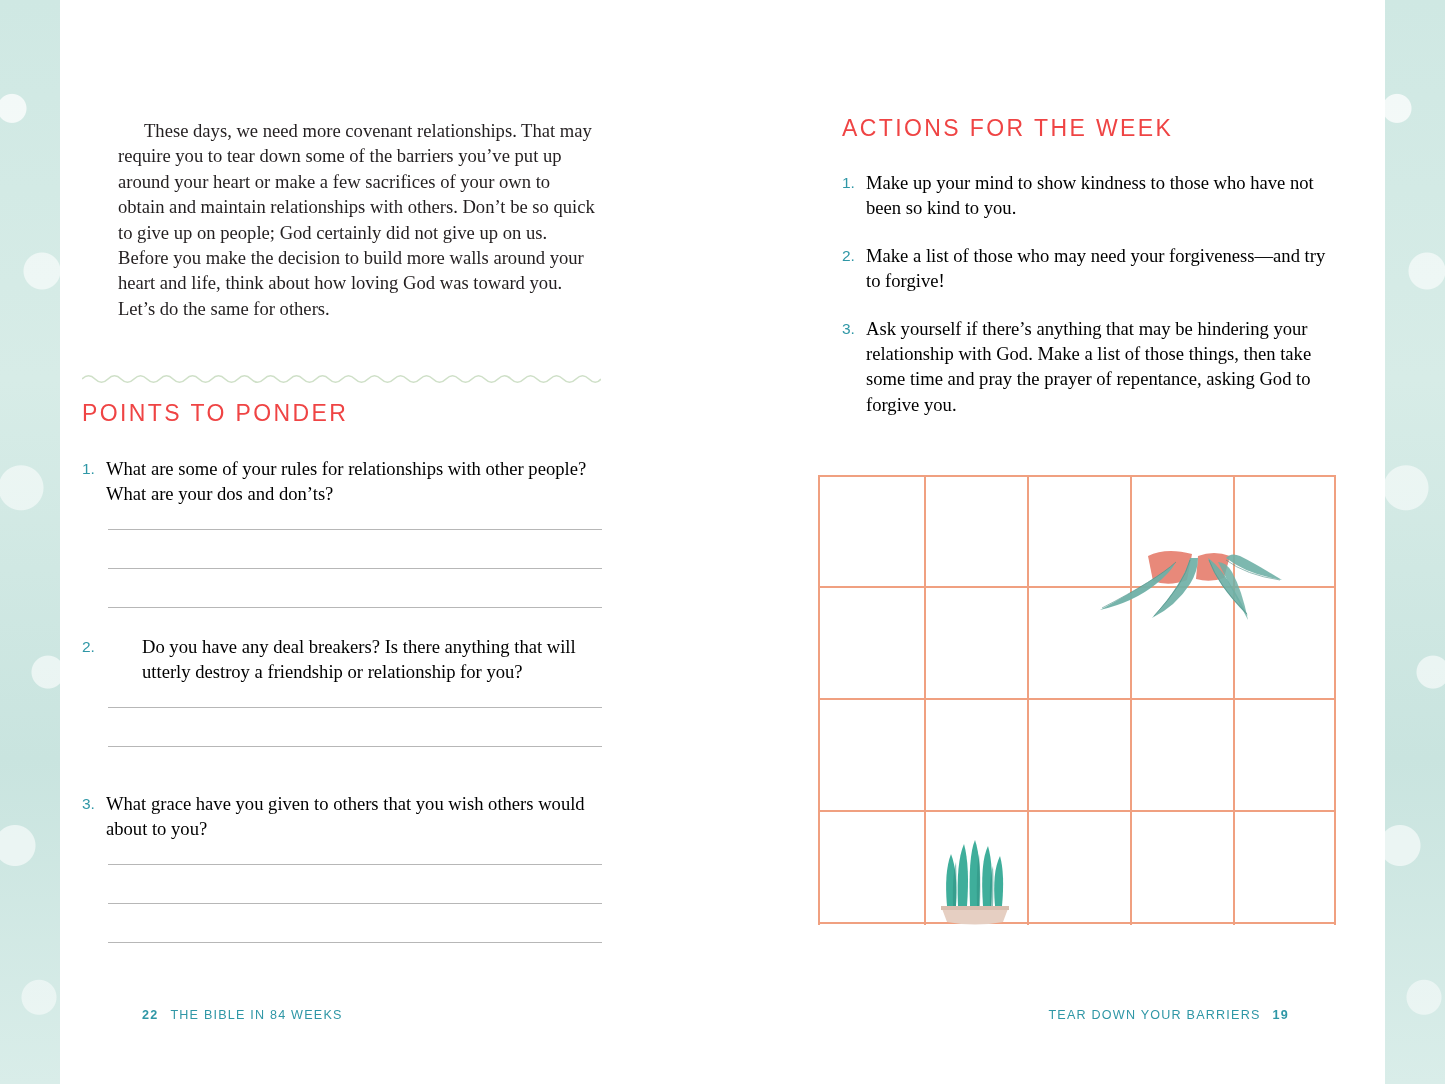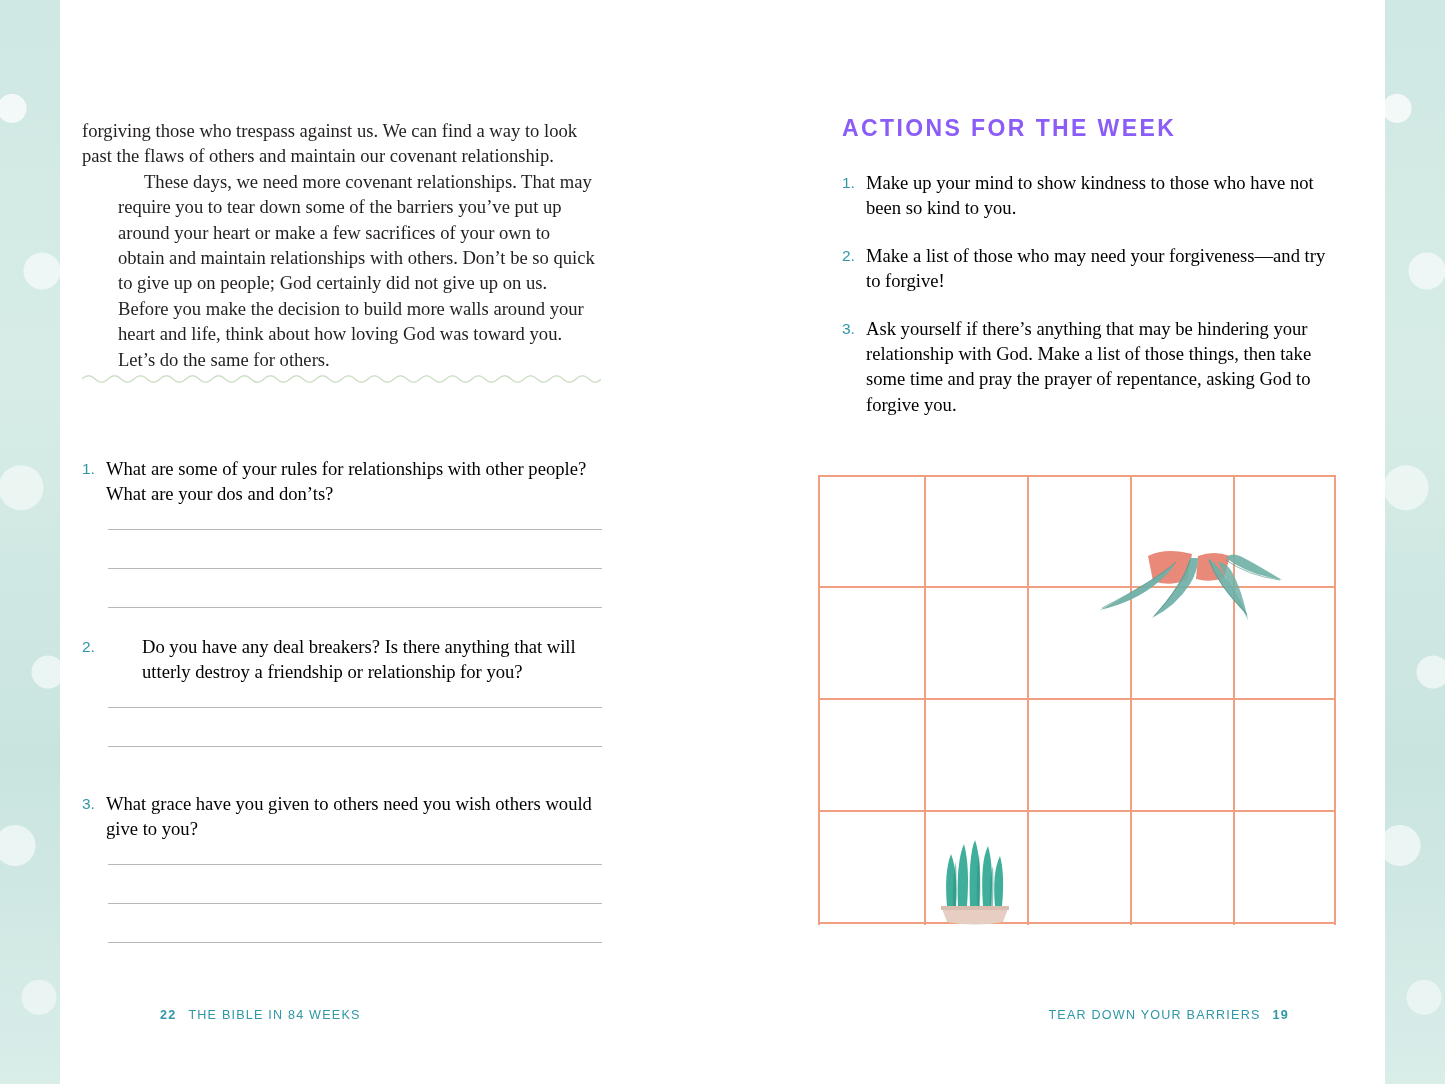--- a/index.html
+++ b/index.html
@@ -58,22 +58,22 @@
     color: #231f20;
   }
   .body-text p { margin: 0; }
   .body-text p.indent { text-indent: 26px; margin-left: 36px; }
 
   .section-head {
     position: absolute;
     font-family: "Liberation Sans", sans-serif;
     font-size: 23px;
     letter-spacing: 2.4px;
-    color: #8b5cf6;
-    font-weight: 700;
+    color: #ef4444;
+    font-weight: 400;
     text-align: center;
   }
 
   
   .squiggle {
     position: absolute;
     height: 14px;
   }
 
   
@@ -149,21 +149,21 @@
     font-family: "Liberation Sans", sans-serif;
     font-size: 12.6px;
     letter-spacing: 1.2px;
     color: #2f97a6;
   }
   .footer .pgnum {
     font-weight: 700;
     color: #2f97a6;
   }
   .footer-left {
-    left: 100px;
+    left: 82px;
     bottom: 62px;
     display: flex;
     gap: 12px;
     align-items: flex-end;
   }
   .footer-right {
     right: 96px;
     bottom: 62px;
     display: flex;
     gap: 12px;
@@ -174,30 +174,30 @@
 <body>
 
 <div class="spread">
 
   <div class="edge left"></div>
   <div class="edge right"></div>
 
   <div class="page left">
 
     <div class="body-text" style="left:22px; top:118px; width:517px;">
-      <p>forgiving those who trespass against us. We can find a way to look past the flaws of others and maintain our covenant relationship.</p>
       <p class="indent">These days, we need more covenant relationships. That may require you to tear down some of the barriers you’ve put up around your heart or make a few sacrifices of your own to obtain and maintain relationships with others. Don’t be so quick to give up on people; God certainly did not give up on us. Before you make the decision to build more walls around your heart and life, think about how loving God was toward you. Let’s do the same for others.</p>
     </div>
 
     <div class="squiggle" style="left:22px; top:372px; width:519px;">
       <svg width="519" height="14" viewBox="0 0 519 14" preserveAspectRatio="none" aria-hidden="true">
         <path d="M0 7 Q 6.5 0.5 13 7 T 26 7 T 39 7 T 52 7 T 65 7 T 78 7 T 91 7 T 104 7 T 117 7 T 130 7 T 143 7 T 156 7 T 169 7 T 182 7 T 195 7 T 208 7 T 221 7 T 234 7 T 247 7 T 260 7 T 273 7 T 286 7 T 299 7 T 312 7 T 325 7 T 338 7 T 351 7 T 364 7 T 377 7 T 390 7 T 403 7 T 416 7 T 429 7 T 442 7 T 455 7 T 468 7 T 481 7 T 494 7 T 507 7 T 519 7" fill="none" stroke="#cfe0c8" stroke-width="1.6"></path>
       </svg>
     </div>
 
+    <div class="section-head" style="left:22px; top:400px;">POINTS TO PONDER</div>
 
     <div class="numlist" style="left:22px; top:456px; width:521px;">
       <div class="numitem">
         <div class="num">1.</div>
         <div class="txt" style="width:496px;">What are some of your rules for relationships with other people? What are your dos and don’ts?</div>
       </div>
       <div class="writelines" style="position:relative; margin-left:26px; width:494px; margin-top:22px;">
         <div class="wline" style="margin-top:14px;"></div>
         <div class="wline" style="margin-top:38px;"></div>
         <div class="wline" style="margin-top:38px;"></div>
@@ -211,21 +211,21 @@
       </div>
       <div class="writelines" style="position:relative; margin-left:26px; width:494px; margin-top:22px;">
         <div class="wline" style="margin-top:14px;"></div>
         <div class="wline" style="margin-top:38px;"></div>
       </div>
     </div>
 
     <div class="numlist" style="left:22px; top:791px; width:521px;">
       <div class="numitem">
         <div class="num">3.</div>
-        <div class="txt" style="width:496px;">What grace have you given to others need you wish others would give to you?</div>
+        <div class="txt" style="width:496px;">What grace have you given to others that you wish others would about to you?</div>
       </div>
       <div class="writelines" style="position:relative; margin-left:26px; width:494px; margin-top:22px;">
         <div class="wline" style="margin-top:14px;"></div>
         <div class="wline" style="margin-top:38px;"></div>
         <div class="wline" style="margin-top:38px;"></div>
       </div>
     </div>
 
     <div class="footer footer-left">
       <span class="pgnum">22</span>

